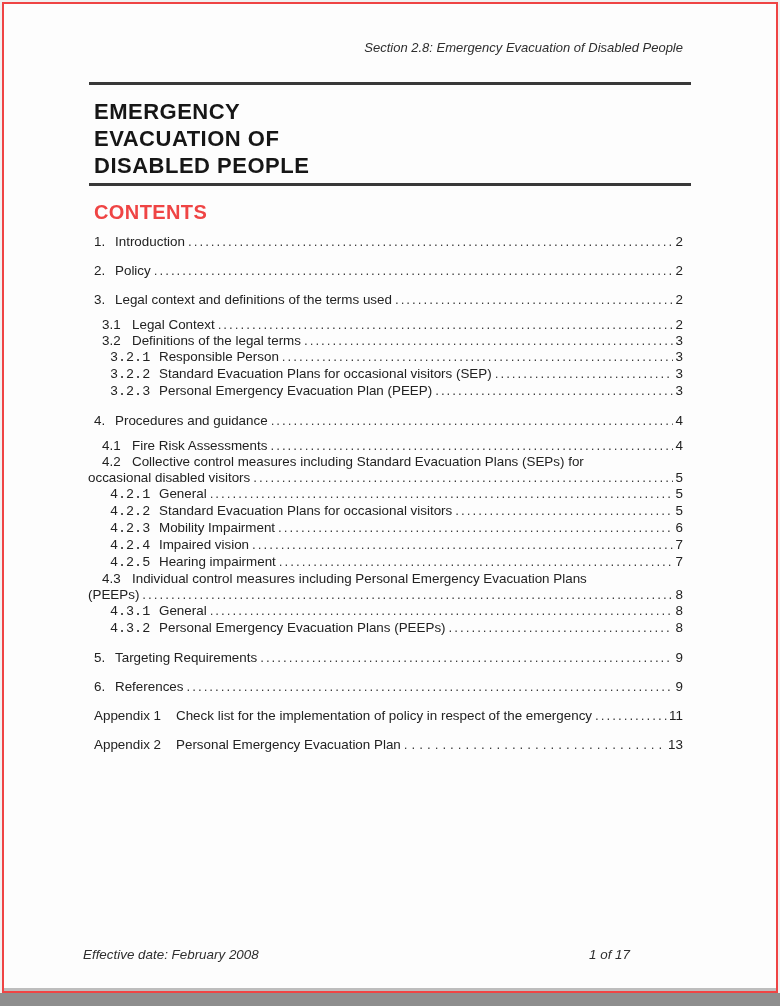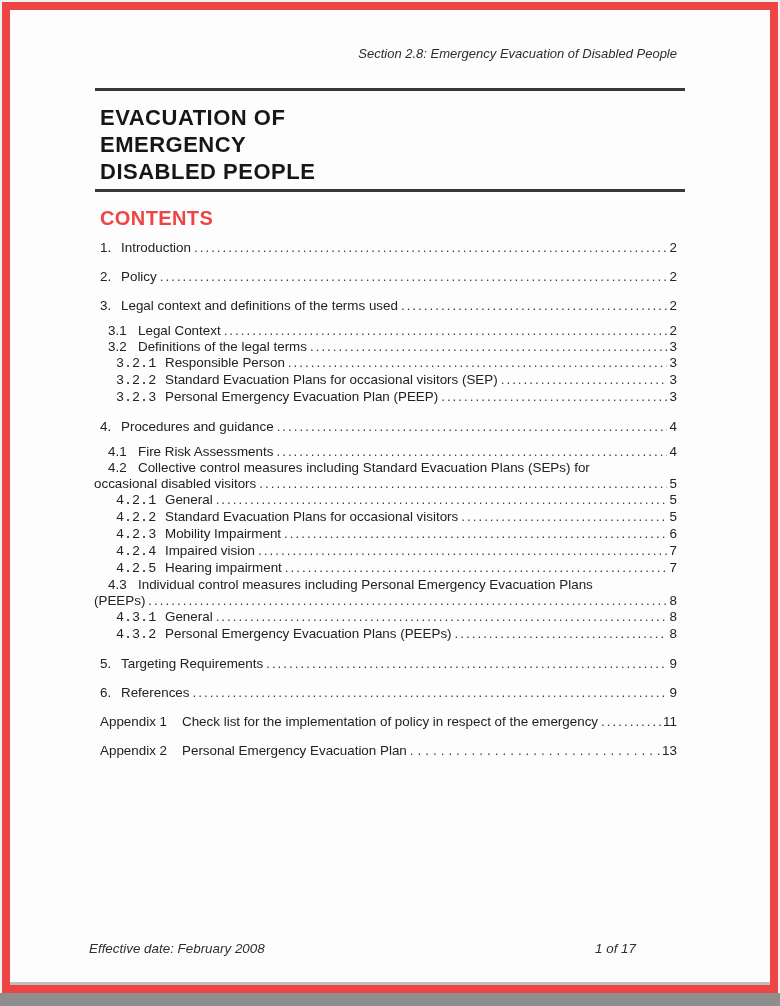--- a/index.html
+++ b/index.html
@@ -15,21 +15,21 @@
     position: absolute;
     left: 0; right: 0; bottom: 0;
     height: 13px;
     background: #8e8e8e;
   }
   .page {
     position: absolute;
     top: 2px; left: 2px;
     width: 776px; height: 991px;
     background: #fdfdfd;
-    border: 8px solid #ef4444;
+    border: 2px solid #ef4444;
     box-shadow: inset 0 -3px 0 #bdbdbd;
     padding: 36px 93px 0 90px;
   }
   .running-header {
     text-align: right;
     font-style: italic;
     font-size: 13px;
     line-height: 16px;
     color: #2e2e2e;
   }
@@ -90,36 +90,36 @@
   .footer {
     position: absolute;
     left: 79px; right: 93px; bottom: 28px;
     display: flex;
     justify-content: space-between;
     font-style: italic;
     font-size: 13.4px;
     line-height: 16px;
     color: #2e2e2e;
   }
-  .footer-right { margin-right: 41px; }
+  .footer-right { margin-right: 53px; }
 </style>
 </head>
 <body>
 
 <div class="bottom-strip"></div>
 
 <div class="page">
 
   <div class="running-header">Section 2.8: Emergency Evacuation of Disabled People</div>
 
   <hr class="rule rule-top">
 
   <h1 class="doc-title">
+    <div>EMERGENCY</div>
     <div>EVACUATION OF</div>
-    <div>EMERGENCY</div>
     <div>DISABLED PEOPLE</div>
   </h1>
 
   <hr class="rule rule-title">
 
   <div class="contents-heading">CONTENTS</div>
 
   <div id="toc">
       <div class="toc-item lvl1 gap-first">
         <div class="toc-line">

